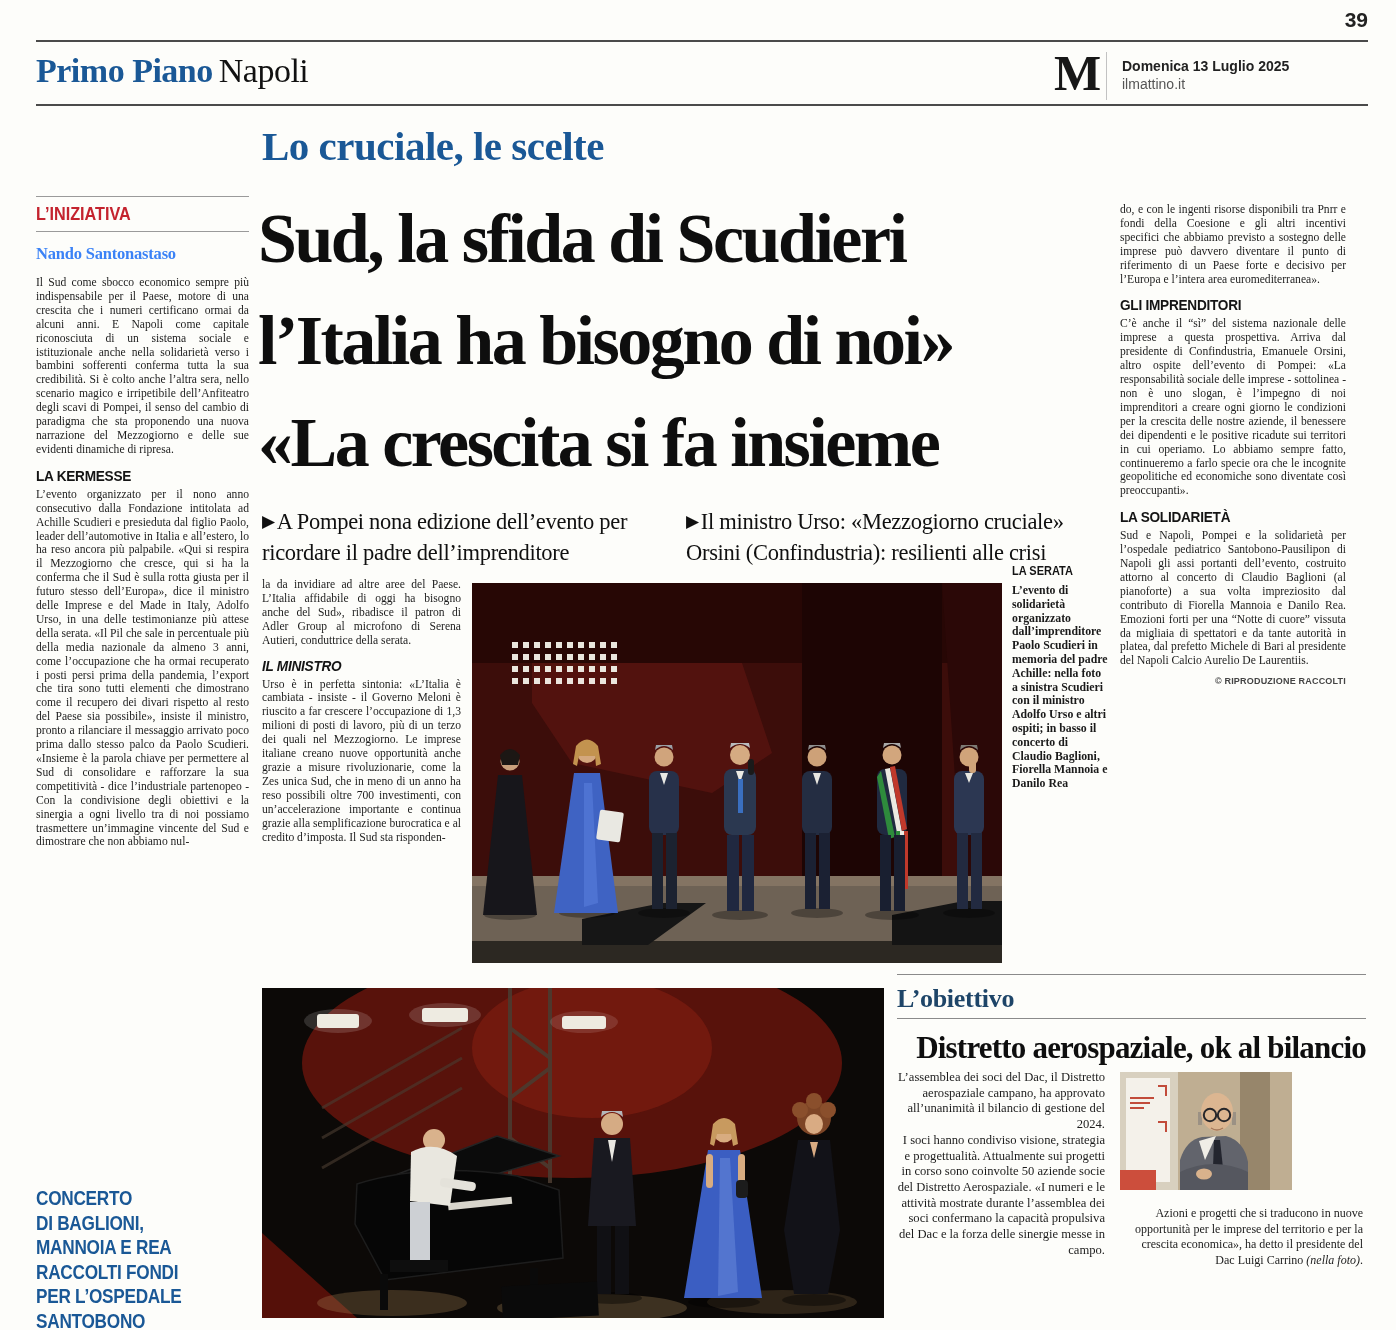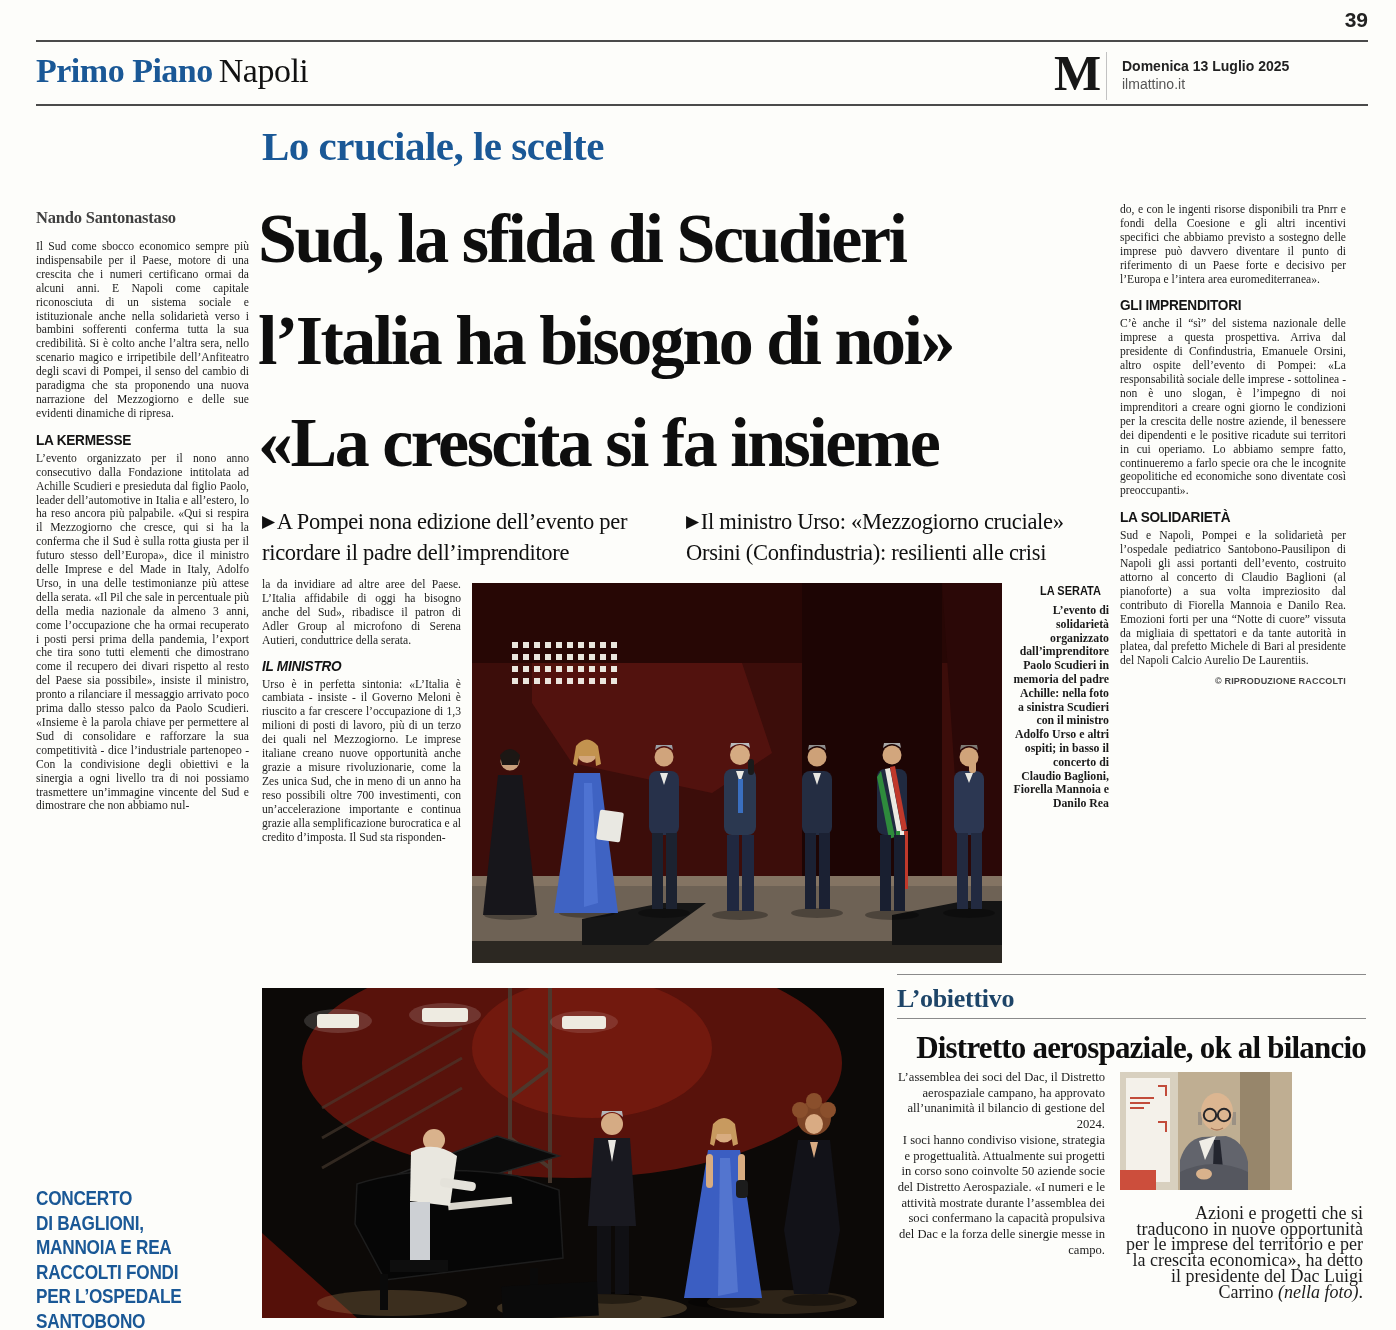--- a/index.html
+++ b/index.html
@@ -26,34 +26,34 @@
   .deck{font-size:22.5px;line-height:28.5px;color:#101010;letter-spacing:-0.3px;}
   .deck .tri{font-size:17px;position:relative;top:-2px;margin-right:2px;}
 
   
   .body-txt{font-size:11.6px;line-height:13.9px;text-align:justify;color:#1c1c1c;}
   .subhead{display:inline-block;font-family:"Liberation Sans",sans-serif;font-weight:bold;
            font-size:15.5px;letter-spacing:-0.3px;color:#141414;transform:scaleX(0.88);
            transform-origin:0 50%;white-space:nowrap;}
   .red-kicker{display:inline-block;font-family:"Liberation Sans",sans-serif;font-weight:bold;
               font-size:18px;color:#c4232e;transform:scaleX(0.9);transform-origin:0 50%;}
-  .byline{font-weight:bold;font-size:16.5px;color:#404040;letter-spacing:-0.2px;}
+  .byline{font-weight:bold;font-size:16.5px;color:#3b82f6;letter-spacing:-0.2px;}
   .promo{font-family:"Liberation Sans",sans-serif;font-weight:bold;font-size:20px;line-height:24.5px;
          color:#1a5896;transform:scaleX(0.86);transform-origin:0 0;white-space:pre-line;letter-spacing:-0.3px;}
   .caption-title{display:inline-block;font-family:"Liberation Sans",sans-serif;font-weight:bold;
                  font-size:12.5px;transform:scaleX(0.88);transform-origin:0 50%;color:#141414;}
   .caption-text{font-weight:bold;font-size:11.8px;line-height:13.8px;color:#1a1a1a;}
   .copyright{font-family:"Liberation Sans",sans-serif;font-weight:bold;font-size:9px;color:#444;
              text-align:right;letter-spacing:0.2px;}
 
   
   .obj-kicker{color:#1e4568;font-weight:bold;font-size:26px;letter-spacing:-0.3px;}
   .obj-headline{font-weight:bold;font-size:31px;letter-spacing:-0.8px;color:#0e0e0e;}
   .obj-txt{font-size:12.6px;line-height:15.7px;color:#1c1c1c;white-space:pre-line;}
-  .obj-txt2{font-size:18px;line-height:15.7px;color:#1c1c1c;}
+  .obj-txt2{font-size:12px;line-height:15.7px;color:#1c1c1c;}
 
   .photo{position:absolute;overflow:hidden;background:#120808;}
   .photo svg{display:block;width:100%;height:100%;}
 </style>
 </head>
 <body>
 
 <div id="page">
 
   <div class="abs pagenum" style="right:28px;top:8px;">39</div>
@@ -79,20 +79,23 @@
   </div>
 
   <div class="abs deck" style="left:262px;top:508px;width:418px;">
     <span class="tri">▶</span><span>A Pompei nona edizione dell’evento per ricordare il padre dell’imprenditore</span>
   </div>
   <div class="abs deck" style="left:686px;top:508px;width:424px;">
     <span class="tri">▶</span><span>Il ministro Urso: «Mezzogiorno cruciale» Orsini (Confindustria): resilienti alle crisi</span>
   </div>
 
   <div class="abs" style="left:36px;top:196px;width:213px;">
+    <div style="border-top:1px solid #9a9a9a;border-bottom:1px solid #9a9a9a;padding:7px 0 6px;">
+      <span class="red-kicker">L’INIZIATIVA</span>
+    </div>
     <div class="byline" style="margin-top:12px;">Nando Santonastaso</div>
     <div class="body-txt" style="margin-top:12px;">Il Sud come sbocco economico sempre più indispensabile per il Paese, motore di una crescita che i numeri certificano ormai da alcuni anni. E Napoli come capitale riconosciuta di un sistema sociale e istituzionale anche nella solidarietà verso i bambini sofferenti conferma tutta la sua credibilità. Si è colto anche l’altra sera, nello scenario magico e irripetibile dell’Anfiteatro degli scavi di Pompei, il senso del cambio di paradigma che sta proponendo una nuova narrazione del Mezzogiorno e delle sue evidenti dinamiche di ripresa.</div>
     <div style="margin-top:10px;"><span class="subhead">LA KERMESSE</span></div>
     <div class="body-txt" style="margin-top:3px;">L’evento organizzato per il nono anno consecutivo dalla Fondazione intitolata ad Achille Scudieri e presieduta dal figlio Paolo, leader dell’automotive in Italia e all’estero, lo ha reso ancora più palpabile. «Qui si respira il Mezzogiorno che cresce, qui si ha la conferma che il Sud è sulla rotta giusta per il futuro stesso dell’Europa», dice il ministro delle Imprese e del Made in Italy, Adolfo Urso, in una delle testimonianze più attese della serata. «Il Pil che sale in percentuale più della media nazionale da almeno 3 anni, come l’occupazione che ha ormai recuperato i posti persi prima della pandemia, l’export che tira sono tutti elementi che dimostrano come il recupero dei divari rispetto al resto del Paese sia possibile», insiste il ministro, pronto a rilanciare il messaggio arrivato poco prima dallo stesso palco da Paolo Scudieri. «Insieme è la parola chiave per permettere al Sud di consolidare e rafforzare la sua competitività - dice l’industriale partenopeo - Con la condivisione degli obiettivi e la sinergia a ogni livello tra di noi possiamo trasmettere un’immagine vincente del Sud e dimostrare che non abbiamo nul-</div>
   </div>
   <div class="abs promo" style="left:36px;top:1186px;width:250px;">CONCERTO
 DI BAGLIONI,
 MANNOIA E REA
 RACCOLTI FONDI
 PER L’OSPEDALE
@@ -171,21 +174,21 @@
         <path d="M488,167 q9,-8 18,0 l-1,-5 -16,0 z" fill="#7d7a74"></path>
         <rect x="482" y="188" width="30" height="64" rx="8" fill="#2c3752"></rect>
         <path d="M493,190 l4,10 4,-10 z" fill="#e9e7e1"></path>
         <rect x="497" y="176" width="7" height="14" rx="3" fill="#d0a47a"></rect>
         <rect x="485" y="250" width="11" height="76" fill="#222a40"></rect>
         <rect x="499" y="250" width="11" height="76" fill="#222a40"></rect>
       </g>
     </svg>
   </div>
 
-  <div class="abs" style="left:1012px;top:581px;width:97px;text-align:right;">
+  <div class="abs" style="left:1012px;top:561px;width:97px;">
     <span class="caption-title">LA SERATA</span>
     <div class="caption-text" style="margin-top:5px;">L’evento di solidarietà organizzato dall’imprenditore Paolo Scudieri in memoria del padre Achille: nella foto a sinistra Scudieri con il ministro Adolfo Urso e altri ospiti; in basso il concerto di Claudio Baglioni, Fiorella Mannoia e Danilo Rea</div>
   </div>
 
   <div class="abs" style="left:1120px;top:203px;width:226px;">
     <div class="body-txt">do, e con le ingenti risorse disponibili tra Pnrr e fondi della Coesione e gli altri incentivi specifici che abbiamo previsto a sostegno delle imprese può davvero diventare il punto di riferimento di un Paese forte e decisivo per l’Europa e l’intera area euromediterranea».</div>
     <div style="margin-top:10px;"><span class="subhead">GLI IMPRENDITORI</span></div>
     <div class="body-txt" style="margin-top:3px;">C’è anche il “sì” del sistema nazionale delle imprese a questa prospettiva. Arriva dal presidente di Confindustria, Emanuele Orsini, altro ospite dell’evento di Pompei: «La responsabilità sociale delle imprese - sottolinea - non è uno slogan, è l’impegno di noi imprenditori a creare ogni giorno le condizioni per la crescita delle nostre aziende, il benessere dei dipendenti e le positive ricadute sui territori in cui operiamo. Lo abbiamo sempre fatto, continueremo a farlo specie ora che le incognite geopolitiche ed economiche sono diventate così preoccupanti».</div>
     <div style="margin-top:10px;"><span class="subhead">LA SOLIDARIETÀ</span></div>
     <div class="body-txt" style="margin-top:3px;">Sud e Napoli, Pompei e la solidarietà per l’ospedale pediatrico Santobono-Pausilipon di Napoli gli assi portanti dell’evento, costruito attorno al concerto di Claudio Baglioni (al pianoforte) a sua volta impreziosito dal contributo di Fiorella Mannoia e Danilo Rea. Emozioni forti per una “Notte di cuore” vissuta da migliaia di spettatori e da tante autorità in platea, dal prefetto Michele di Bari al presidente del Napoli Calcio Aurelio De Laurentiis.</div>

